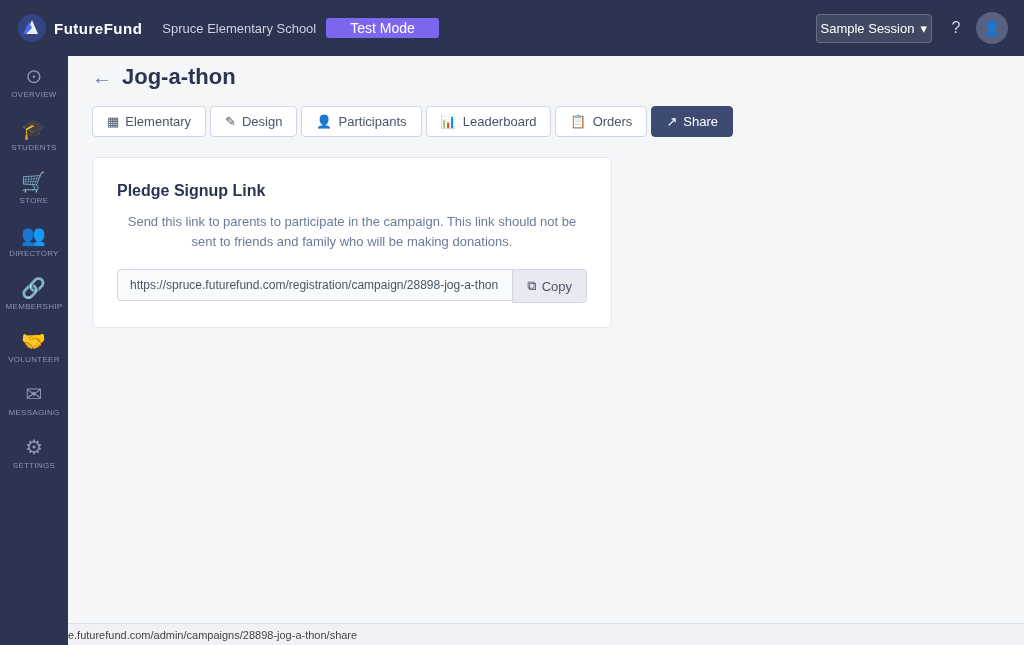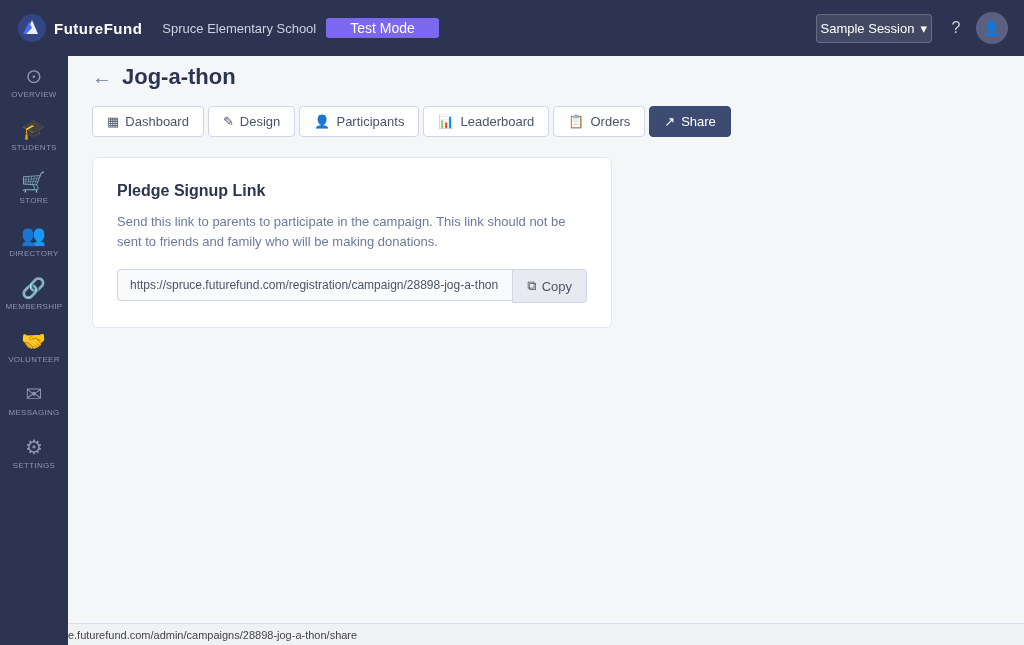--- a/index.html
+++ b/index.html
@@ -90,21 +90,21 @@
 
     
     .card {
       background: white; border: 1px solid #e2e6f0; border-radius: 6px;
       padding: 24px; max-width: 520px;
     }
     .card-title {
       font-size: 16px; font-weight: 600; color: #2c3451; margin-bottom: 12px;
     }
     .card-desc {
-      font-size: 13px; color: #6c7a9c; line-height: 1.5; margin-bottom: 18px;
+      font-size: 13px; color: #6c7a9c; line-height: 1.5; margin-bottom: 18px; text-align: center;
     }
     .link-row {
       display: flex; align-items: flex-start; gap: 0;
     }
     .link-input {
       flex: 1; padding: 8px 12px; border: 1px solid #d0d5e8; border-right: none;
       border-radius: 4px 0 0 4px; font-size: 12px; color: #4a5568; background: #f9fafc;
       outline: none;
     }
     .copy-btn {
@@ -190,21 +190,21 @@
   <div class="page-header">
     <button class="back-btn">
       <span>←</span>
     </button>
     <h1 class="page-title">Jog-a-thon</h1>
   </div>
 
   <div class="tabs">
     <button class="tab">
       <span class="tab-icon">▦</span>
-      <span>Dashboard</span>
+      <span>Elementary</span>
     </button>
     <button class="tab">
       <span class="tab-icon">✎</span>
       <span>Design</span>
     </button>
     <button class="tab">
       <span class="tab-icon">👤</span>
       <span>Participants</span>
     </button>
     <button class="tab">

